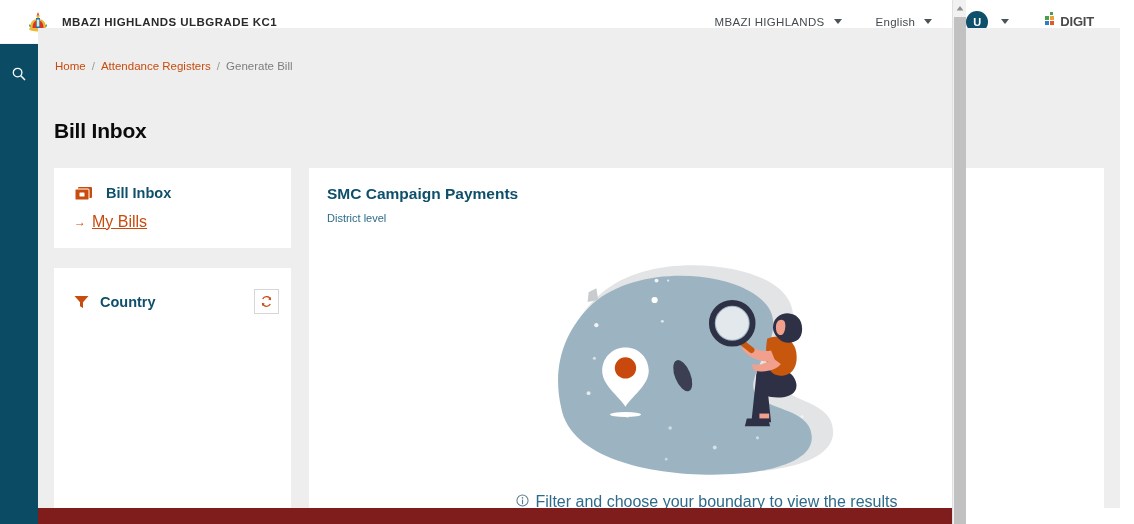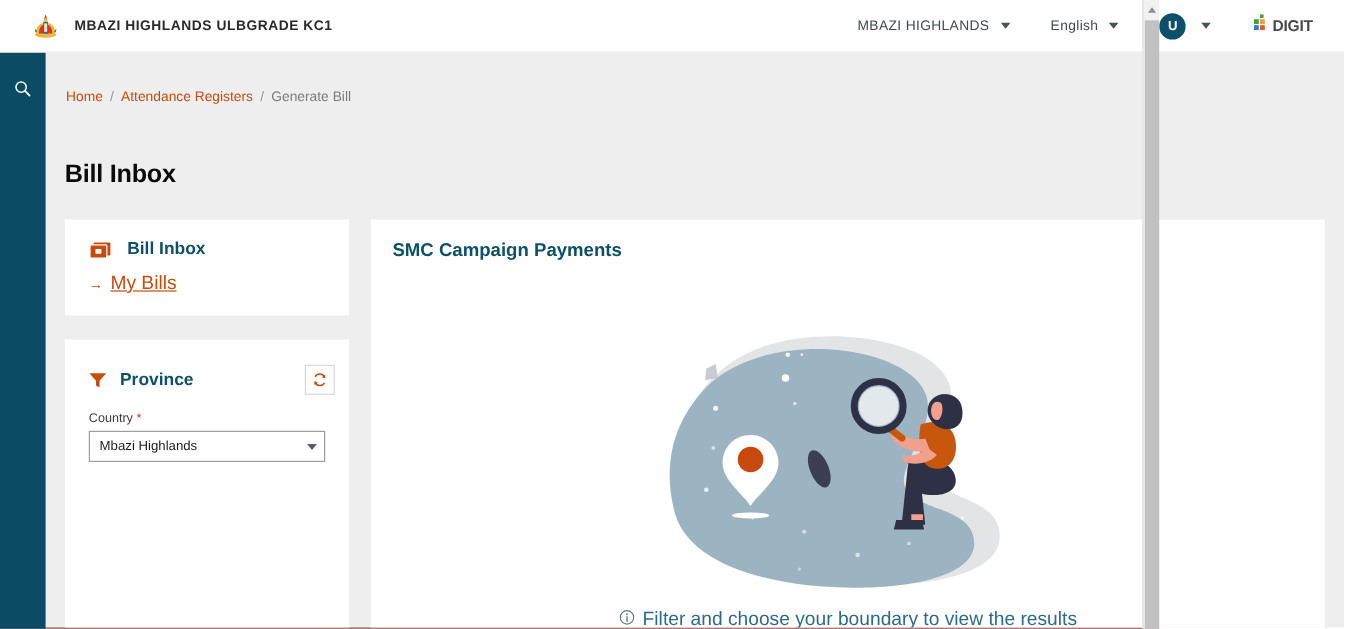--- a/index.html
+++ b/index.html
@@ -41,21 +41,21 @@
   .digit-text { font-size:13px; font-weight:700; color:#4a4a4a; letter-spacing:-.2px; }
 
   
   .rail {
     position:absolute; left:0; top:44px; width:38px; height:480px;
     background:#0b4b63;
   }
   .rail-search { position:absolute; left:11px; top:22px; width:16px; height:16px; }
 
   
-  .page { position:absolute; left:38px; top:43px; width:1082px; height:480px; background:#eeeeee; overflow:hidden; }
+  .page { position:absolute; left:38px; top:28px; width:1082px; height:480px; background:#eeeeee; overflow:hidden; }
 
   .breadcrumb { position:absolute; left:17px; top:32px; font-size:11.5px; display:flex; align-items:center; }
   .bc-link { color:#c84c0e; }
   .bc-sep { color:#9a9a9a; margin:0 6px; }
   .bc-cur { color:#7d7d7d; }
 
   .page-title {
     position:absolute; left:16px; top:103px;
     font-size:21px; font-weight:700; color:#0b0b0b; letter-spacing:-.2px;
     transform: translateY(-50%);
@@ -195,47 +195,39 @@
       </div>
     </div>
 
     <div class="card card-filters">
       <div class="filters-head">
         <span class="funnel">
           <svg viewBox="0 0 15 14" width="15" height="14">
             <path d="M0.5 1 L14.5 1 L9 7.2 L9 13 L6 11.2 L6 7.2 Z" fill="#c84c0e"></path>
           </svg>
         </span>
-        <span class="filters-title">Province</span>
+        <span class="filters-title">Country</span>
         <span class="refresh-btn">
           <svg viewBox="0 0 16 16" width="13" height="13">
             <path d="M13 6 A5.2 5.2 0 0 0 3.3 5" fill="none" stroke="#c84c0e" stroke-width="1.6"></path>
             <path d="M3 10 A5.2 5.2 0 0 0 12.7 11" fill="none" stroke="#c84c0e" stroke-width="1.6"></path>
             <path d="M13.6 2.6 L13.2 6.4 L10 5.3 Z" fill="#c84c0e"></path>
             <path d="M2.4 13.4 L2.8 9.6 L6 10.7 Z" fill="#c84c0e"></path>
           </svg>
         </span>
       </div>
 
-      <div class="field">
-        <div class="field-label">
-          <span>Country</span><span class="req"> *</span>
-        </div>
-        <div class="select">
-          <span class="select-value">Mbazi Highlands</span>
-          <span class="sel-caret"></span>
-        </div>
-      </div>
 
 
 
     </div>
 
     <div class="card card-main">
       <div class="main-title">SMC Campaign Payments</div>
+      <div class="main-sub">District level</div>
 
       <div class="illus-wrap">
         <svg viewBox="0 0 340 240" width="330" height="236">
 
           <path d="M60 46 C105 6 190 12 228 30 C282 56 250 96 244 126 C238 160 300 150 300 188
                    C300 218 248 230 190 230 C118 230 38 212 26 160 C16 116 28 74 60 46 Z" fill="#e3e4e6"></path>
 
           <path d="M52 56 C96 18 176 22 212 42 C264 70 224 106 218 136 C212 168 278 158 278 194
                    C278 220 230 232 176 232 C108 232 30 214 20 164 C10 122 22 84 52 56 Z" fill="#9cb4c2"></path>
 

